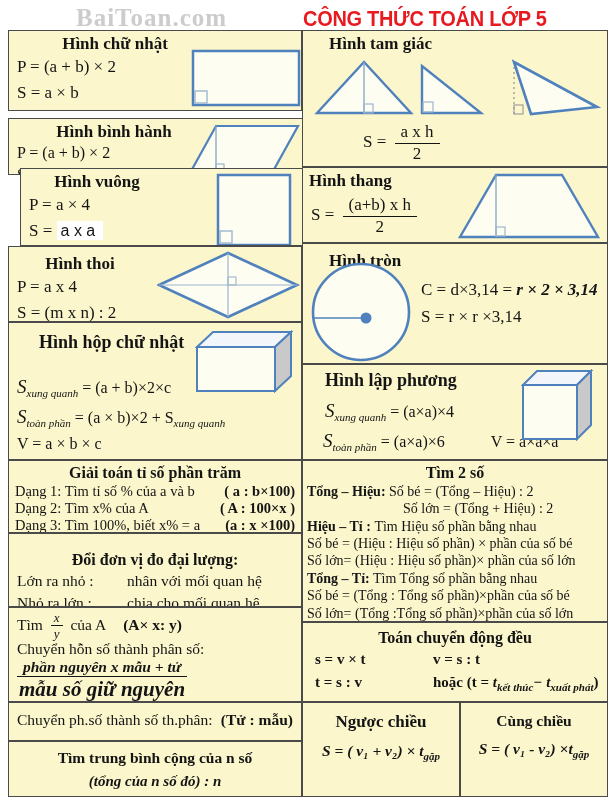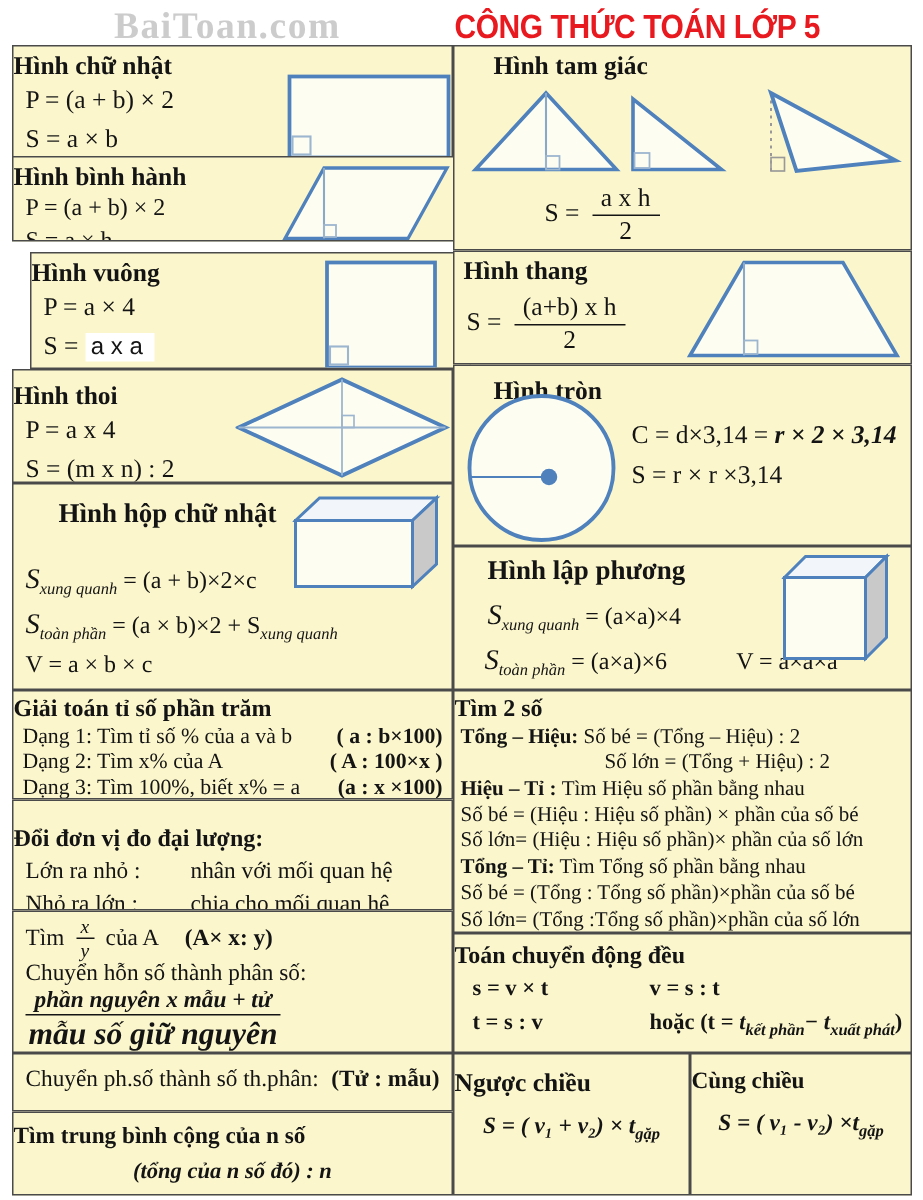--- a/index.html
+++ b/index.html
@@ -8,21 +8,21 @@
   .page{position:absolute;inset:0;width:615px;height:800px;overflow:hidden;}
 
   .watermark{position:absolute;left:76px;top:4px;font-size:25px;font-weight:bold;
              color:#cccccc;letter-spacing:1px;font-family:"Liberation Serif",serif;}
   .main-title{position:absolute;left:303px;top:6px;font-size:20px;font-weight:900;
               color:#e8191f;font-family:"Liberation Sans",sans-serif;letter-spacing:-0.3px;
               transform:scaleY(1.12);transform-origin:top left;white-space:nowrap;}
 
   .cell{position:absolute;background:#fbf6cc;border:1.3px solid #4a4a4a;
         box-sizing:border-box;overflow:hidden;}
-  .h{font-weight:bold;font-size:17px;text-align:left;padding-top:2px;line-height:1.25;}
+  .h{font-weight:bold;font-size:17px;text-align:center;padding-top:2px;line-height:1.25;}
   .h-left{text-align:left;}
   .frm{font-size:17px;line-height:1.5;padding-left:8px;}
   .frm-sm{font-size:14.5px;line-height:1.2;}
   .shape{position:absolute;}
   .hl-white{background:#ffffff;padding:1px 8px 1px 4px;font-family:"Liberation Sans",sans-serif;font-size:16px;}
   .bold{font-weight:bold;}
   .itbold{font-style:italic;font-weight:bold;}
   .bigS{font-style:italic;font-size:19px;}
   .sub{font-style:italic;font-size:11px;vertical-align:-4px;}
   .mathline{font-size:16px;padding-left:8px;line-height:1.55;}
@@ -45,21 +45,21 @@
   <div class="cell" style="left:8px;top:30px;width:294px;height:81px;">
     <div class="h" style="padding-right:80px;">Hình chữ nhật</div>
     <div class="frm">P = (a + b) × 2</div>
     <div class="frm">S =  a × b</div>
     <svg class="shape" style="left:182px;top:18px;" width="110" height="58">
       <rect x="2" y="2" width="106" height="54" fill="#fdfdf2" stroke="#4f81bd" stroke-width="2.5"></rect>
       <rect x="4" y="42" width="12" height="12" fill="none" stroke="#9db6cf" stroke-width="1.4"></rect>
     </svg>
   </div>
 
-  <div class="cell" style="left:8px;top:104px;width:322px;height:57px;">
+  <div class="cell" style="left:8px;top:118px;width:322px;height:57px;">
     <div class="h" style="padding-right:110px;">Hình bình hành</div>
     <div class="frm" style="font-size:16px;line-height:1.35;">P = (a + b) × 2</div>
     <div class="frm" style="font-size:16px;line-height:1.35;">S =  a × h</div>
     <svg class="shape" style="left:163px;top:4px;" width="130" height="52">
       <polygon points="18,50 100,50 126,3 44,3" fill="#fdfdf2" stroke="#4f81bd" stroke-width="2.2"></polygon>
       <line x1="44" y1="3" x2="44" y2="50" stroke="#8aa8c8" stroke-width="1.4"></line>
       <rect x="44" y="41" width="8" height="8" fill="none" stroke="#9db6cf" stroke-width="1.2"></rect>
     </svg>
   </div>
 
@@ -246,21 +246,21 @@
 
   <div class="cell" style="left:302px;top:622px;width:306px;height:80px;">
     <div class="h" style="font-size:16px;padding-top:5px;">Toán chuyển động đều</div>
     <div class="row bold" style="font-size:15px;line-height:1.5;padding-left:12px;">
       <span style="width:118px;">s = v × t</span>
       <span>v = s : t</span>
     </div>
     <div class="row bold" style="font-size:15px;line-height:1.5;padding-left:12px;">
       <span style="width:118px;">t = s : v</span>
       <span>
-        <span>hoặc (t = </span><span class="itbold">t</span><span class="sub bold">kết phần</span><span class="itbold">− t</span><span class="sub bold">xuất phát</span><span>)</span>
+        <span>hoặc (t = </span><span class="itbold">t</span><span class="sub bold">kết thúc</span><span class="itbold">− t</span><span class="sub bold">xuất phát</span><span>)</span>
       </span>
     </div>
   </div>
 
   <div class="cell" style="left:302px;top:702px;width:158px;height:95px;">
     <div class="h" style="font-size:17px;padding-top:8px;">Ngược chiều</div>
     <div style="text-align:center;margin-top:10px;font-size:15.5px;font-weight:bold;">
       <span class="itbold">S = ( v₁ + v₂) × t</span><span class="sub bold">gặp</span>
     </div>
   </div>

